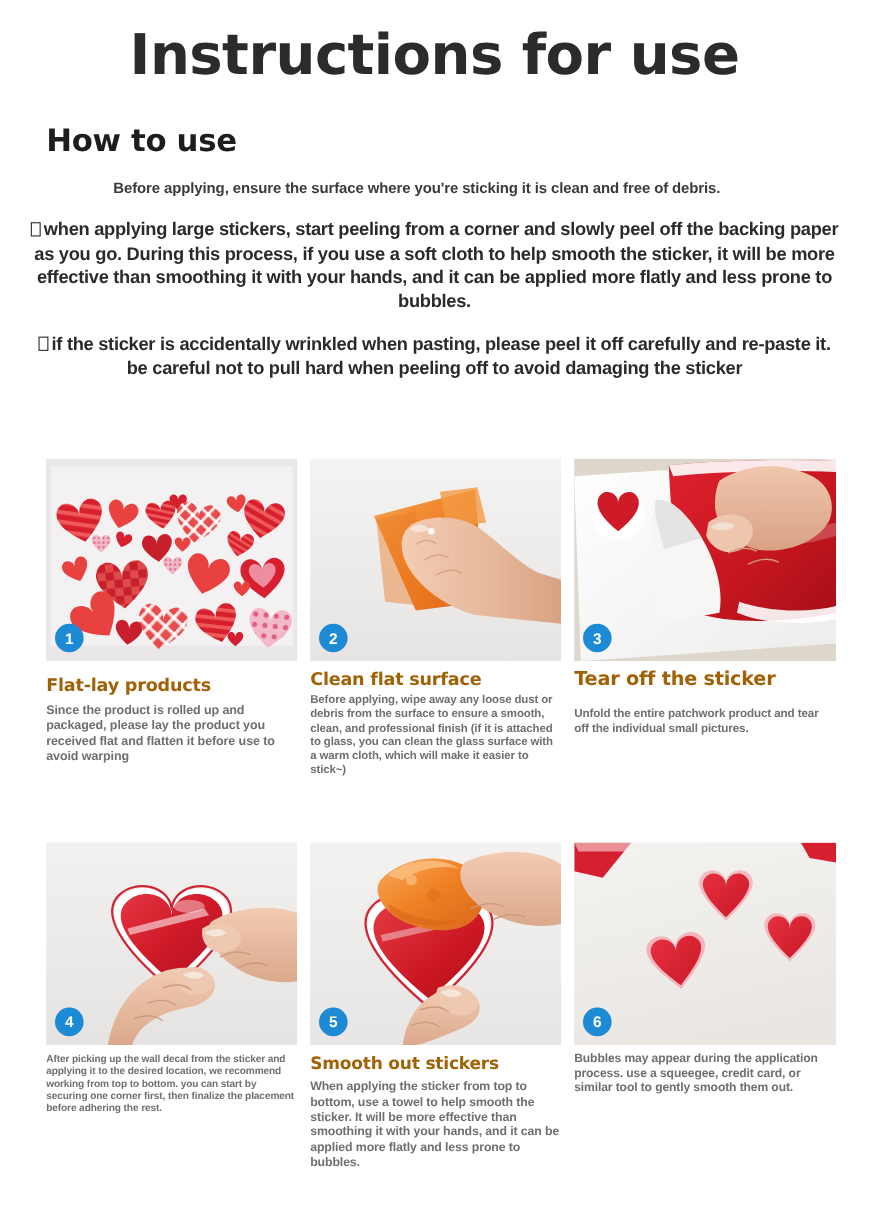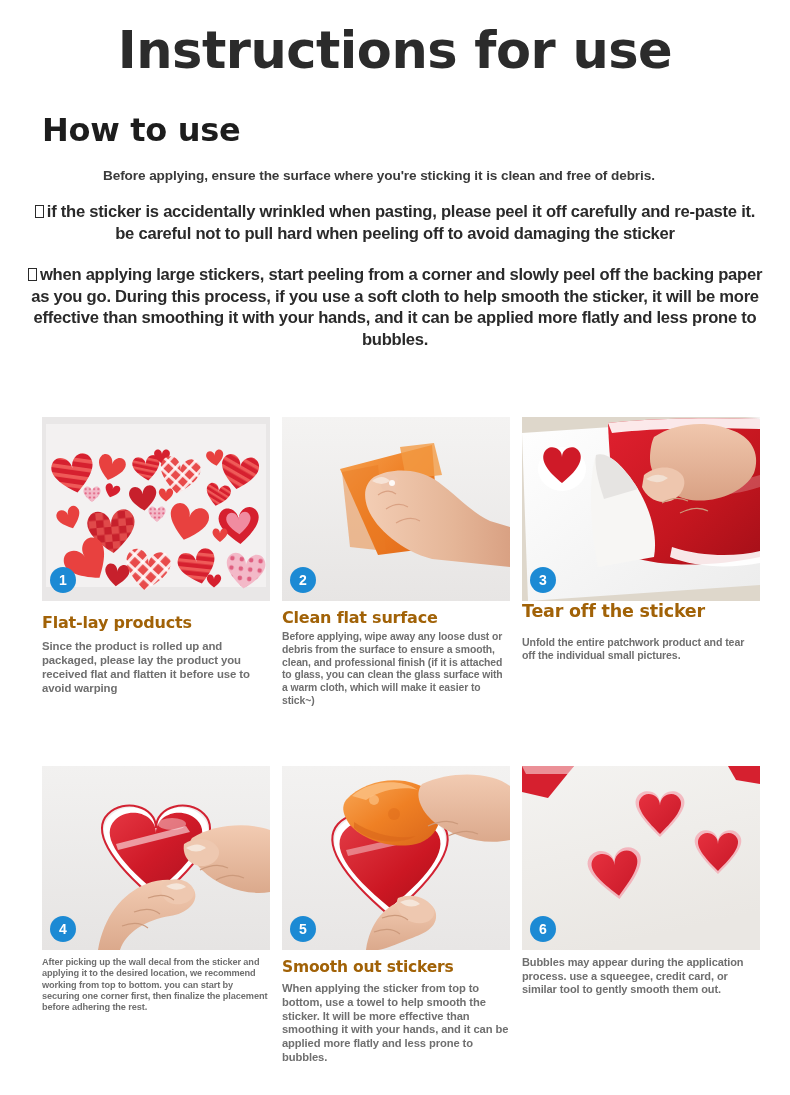--- a/index.html
+++ b/index.html
@@ -21,21 +21,21 @@
   .subtitle {
     margin-top: 7px;
     font-size: 14.5px; font-weight: 400; letter-spacing: 0.6px;
     color: #a6a6a6;
   }
 
   
   .howto { margin: 32px 0 0 42px; }
   .howto-heading {
     font-family: "DejaVu Sans", sans-serif;
-    font-size: 32px; font-weight: 700; color: #1d1d1d; letter-spacing: -0.3px;
+    font-size: 28px; font-weight: 700; color: #1d1d1d; letter-spacing: -0.3px;
   }
   .intro-line {
     margin: 19px 0 0 14px;
     font-size: 13.6px; font-weight: 700; color: #3a3a3a;
     letter-spacing: -0.1px;
     padding-left: 47px;
   }
   .para {
     width: 742px; margin: 20px auto 0 auto;
     font-size: 16.6px; font-weight: 700; color: #2a2a2a;
@@ -84,21 +84,21 @@
   }
   .cap-body {
     color: #6f6f6f; font-weight: 700; line-height: 1.23;
     letter-spacing: -0.1px;
   }
   
   .c1 .cap-title { font-size: 16px; margin-top: 12px; }
   .c1 .cap-body  { font-size: 11.4px; margin-top: 7px; }
   .c2 .cap-title { font-size: 16px; margin-top: 7px; }
   .c2 .cap-body  { font-size: 10.4px; margin-top: 4px; }
-  .c3 .cap-title { font-size: 17.5px; }
+  .c3 .cap-title { font-size: 17.5px; margin-top: 7px; }
   .c3 .cap-body  { font-size: 10.6px; margin-top: 15px; }
   .c4 .cap-title { font-size: 19px; margin-top: 13px; }
   .c4 .cap-body  { font-size: 9.2px; margin-top: 7px; }
   .c5 .cap-title { font-size: 15.5px; margin-top: 8px; }
   .c5 .cap-body  { font-size: 11.2px; margin-top: 6px; }
   .c6 .cap-title { font-size: 15px; margin-top: 8px; }
   .c6 .cap-body  { font-size: 11px; margin-top: 6px; }
 
   
   .scene { position: absolute; inset: 0; }
@@ -111,26 +111,26 @@
 
   <div class="header">
     <div class="title">Instructions for use</div>
   </div>
 
   <div class="howto">
     <div class="howto-heading">How to use</div>
     <div class="intro-line">Before applying, ensure the surface where you're sticking it is clean and free of debris.</div>
   </div>
 
+  <div class="para p1">
+    <span class="tofu"></span><span>when applying large stickers, start peeling from a corner and slowly peel off the backing paper as you go. During this process, if you use a soft cloth to help smooth the sticker, it will be more effective than smoothing it with your hands, and it can be applied more flatly and less prone to bubbles.</span>
+  </div>
+
   <div class="para p2">
     <span class="tofu"></span><span>if the sticker is accidentally wrinkled when pasting, please peel it off carefully and re-paste it. be careful not to pull hard when peeling off to avoid damaging the sticker</span>
-  </div>
-
-  <div class="para p1">
-    <span class="tofu"></span><span>when applying large stickers, start peeling from a corner and slowly peel off the backing paper as you go. During this process, if you use a soft cloth to help smooth the sticker, it will be more effective than smoothing it with your hands, and it can be applied more flatly and less prone to bubbles.</span>
   </div>
 
   <div class="grid">
 
     <div class="cell c1">
       <div class="photo">
         <svg class="scene" viewBox="0 0 228 184" preserveAspectRatio="none">
           <defs>
             <pattern id="plaid" width="7" height="7" patternUnits="userSpaceOnUse" patternTransform="rotate(35)">
               <rect width="7" height="7" fill="#e84b4b"></rect>

